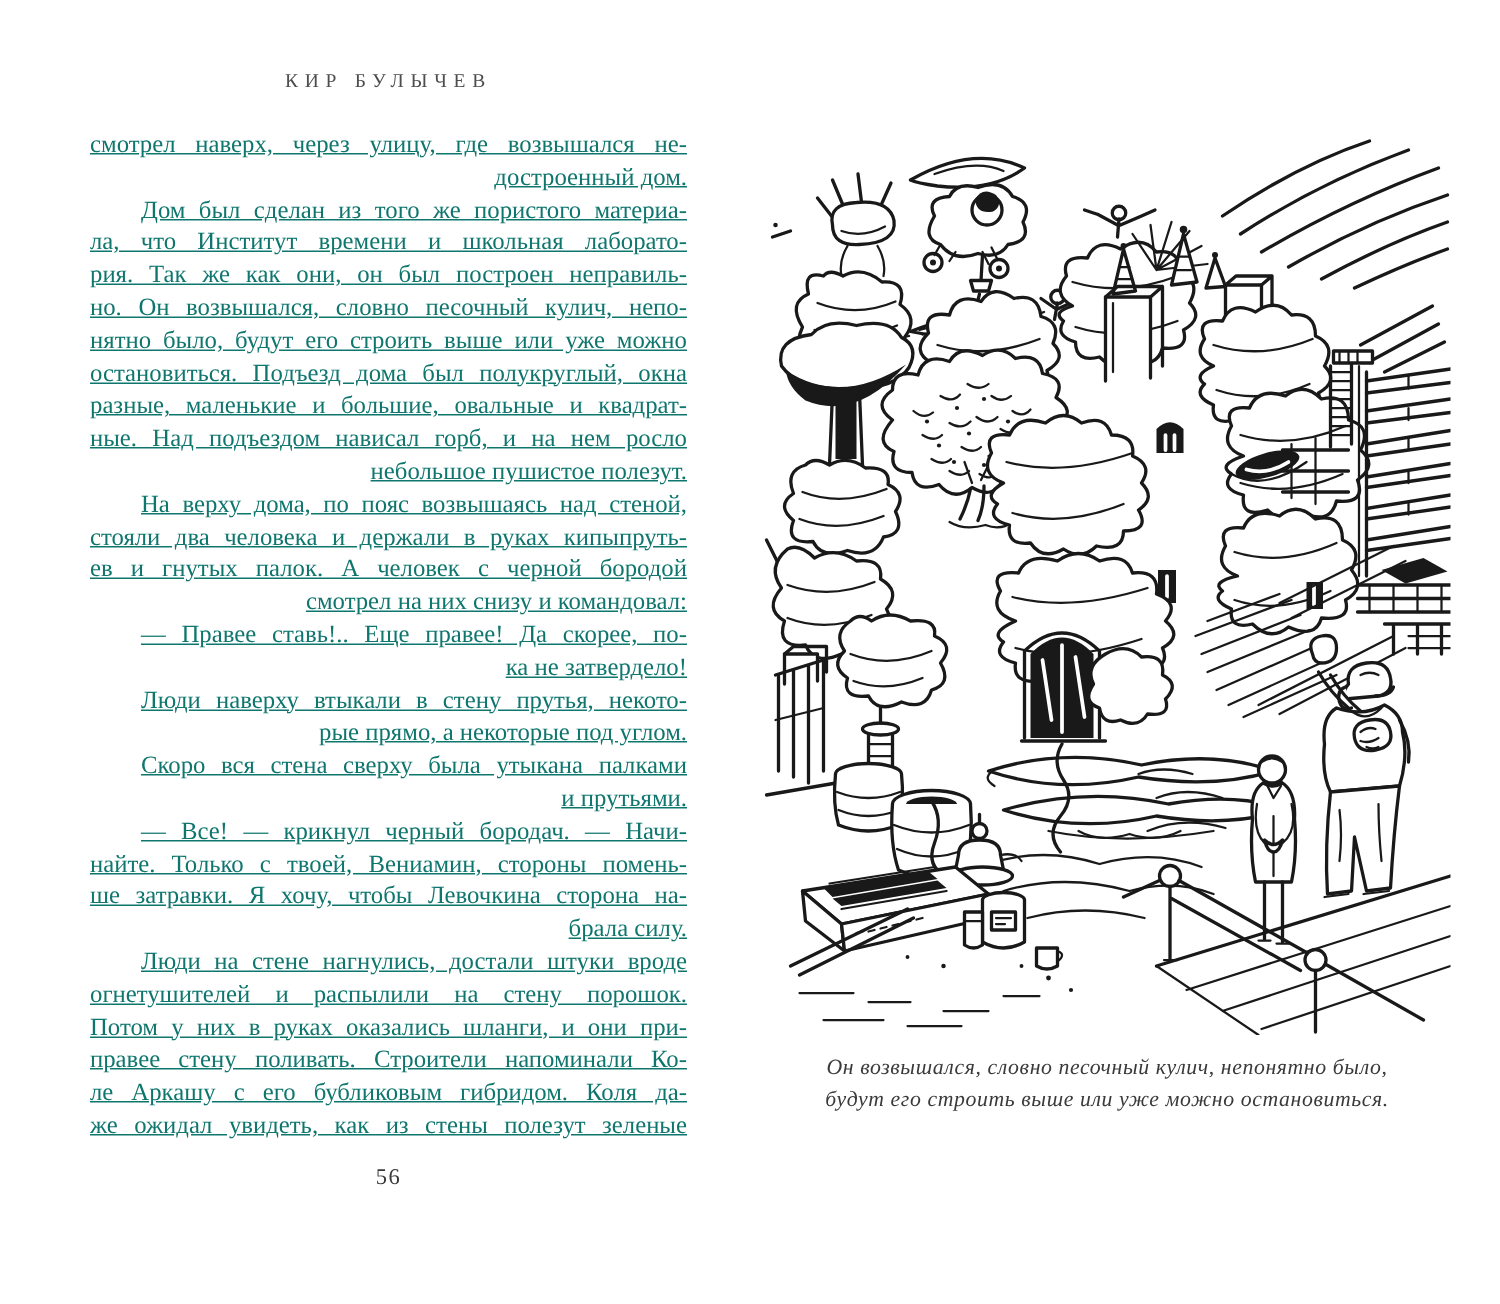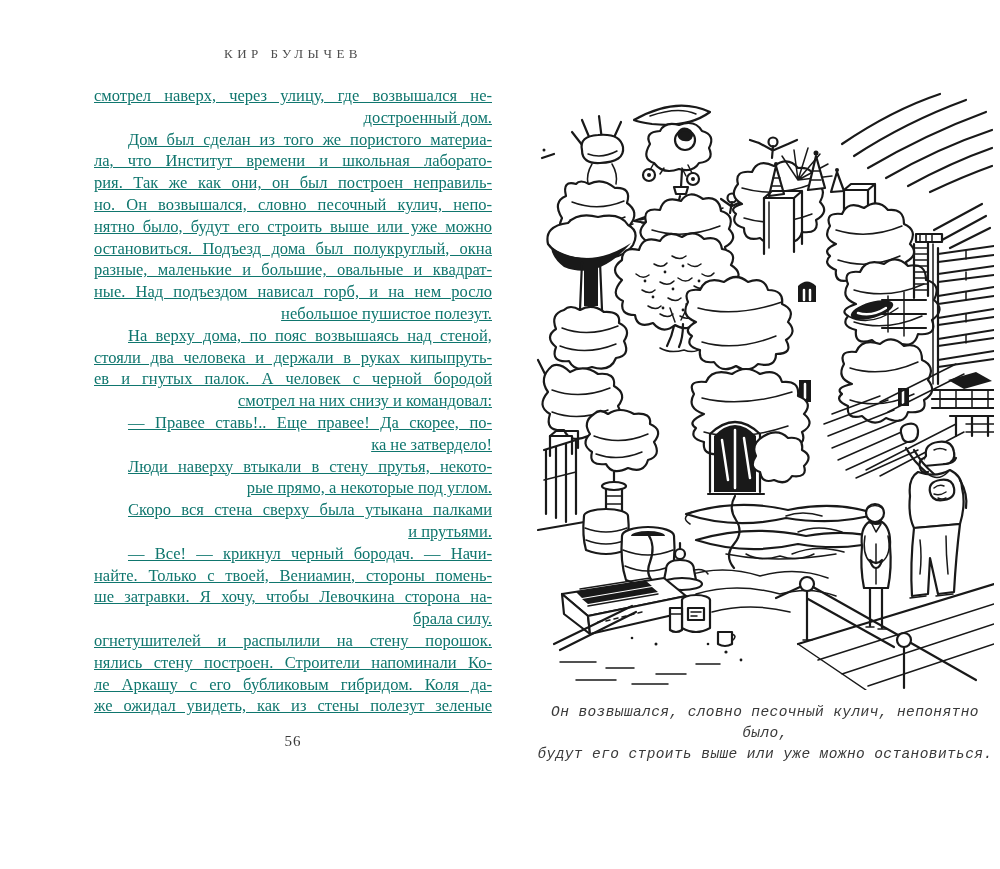--- a/index.html
+++ b/index.html
@@ -1,26 +1,26 @@
 <!DOCTYPE html>
 <html><head>
 <meta charset="utf-8">
 <style>
   html,body{margin:0;padding:0;width:1000px;height:869px;background:#ffffff;overflow:hidden;}
   body{font-family:"Liberation Serif","DejaVu Serif",serif;color:#343434;}
   .spread{position:relative;width:1000px;height:869px;background:#fff;}
-  .page-left{position:absolute;left:60px;top:46px;width:398px;margin-left:34px;}
+  .page-left{position:absolute;left:60px;top:46px;width:398px;}
   .running-head{text-align:center;font-size:13px;letter-spacing:4.5px;color:#4d4d4d;margin-bottom:23px;}
   .body-text{font-size:16.5px;line-height:21.8px;color:#0f766e;text-decoration:underline;}
   .line{width:100%;}
   .line.full{text-align:justify;text-align-last:justify;}
   .line.short{text-align:right;}
   .line.indent{padding-left:34px;box-sizing:border-box;}
   .folio{text-align:center;font-size:15px;margin-top:16px;letter-spacing:1px;color:#3a3a3a;}
-  .page-right{position:absolute;left:536px;top:84px;width:458px;font-family:Liberation Mono, monospace;}
+  .page-right{position:absolute;left:509px;top:84px;width:458px;}
   figure{margin:0;width:458px;height:606px;}
   .caption{margin-top:12px;font-style:italic;font-size:14.5px;line-height:21px;text-align:center;letter-spacing:0.4px;color:#3a3a3a;}
   
   svg .o{fill:#fff;stroke:#191919;stroke-width:2.2;stroke-linecap:round;stroke-linejoin:round;}
   svg .t{fill:none;stroke:#191919;stroke-width:2.2;stroke-linecap:round;stroke-linejoin:round;}
   svg .s{fill:none;stroke:#191919;stroke-width:1.5;stroke-linecap:round;stroke-linejoin:round;}
   svg .k{fill:#191919;stroke:none;}
   svg .w{fill:none;stroke:#ffffff;stroke-width:2.5;stroke-linecap:round;}
 </style>
 </head>
@@ -49,22 +49,24 @@
         <div class="line full indent">— Правее ставь!.. Еще правее! Да скорее, по-</div>
         <div class="line short">ка не затвердело!</div>
         <div class="line full indent">Люди наверху втыкали в стену прутья, некото-</div>
         <div class="line short">рые прямо, а некоторые под углом.</div>
         <div class="line full indent">Скоро вся стена сверху была утыкана палками</div>
         <div class="line short">и прутьями.</div>
         <div class="line full indent">— Все! — крикнул черный бородач. — Начи-</div>
         <div class="line full">найте. Только с твоей, Вениамин, стороны помень-</div>
         <div class="line full">ше затравки. Я хочу, чтобы Левочкина сторона на-</div>
         <div class="line short">брала силу.</div>
+        <div class="line full indent">Люди на стене нагнулись, достали штуки вроде</div>
         <div class="line full">огнетушителей и распылили на стену порошок.</div>
-        <div class="line full">нялись стену построен. Строители напоминали Ко-</div>
+        <div class="line full">Потом у них в руках оказались шланги, и они при-</div>
+        <div class="line full">правее стену поливать. Строители напоминали Ко-</div>
         <div class="line full">ле Аркашу с его бубликовым гибридом. Коля да-</div>
         <div class="line full">же ожидал увидеть, как из стены полезут зеленые</div>
       </div>
     <div class="folio">56</div>
   </section>
 
   <section class="page-right">
     <figure>
       <svg width="458" height="606" viewBox="0 0 458 606" xmlns="http://www.w3.org/2000/svg">
 

